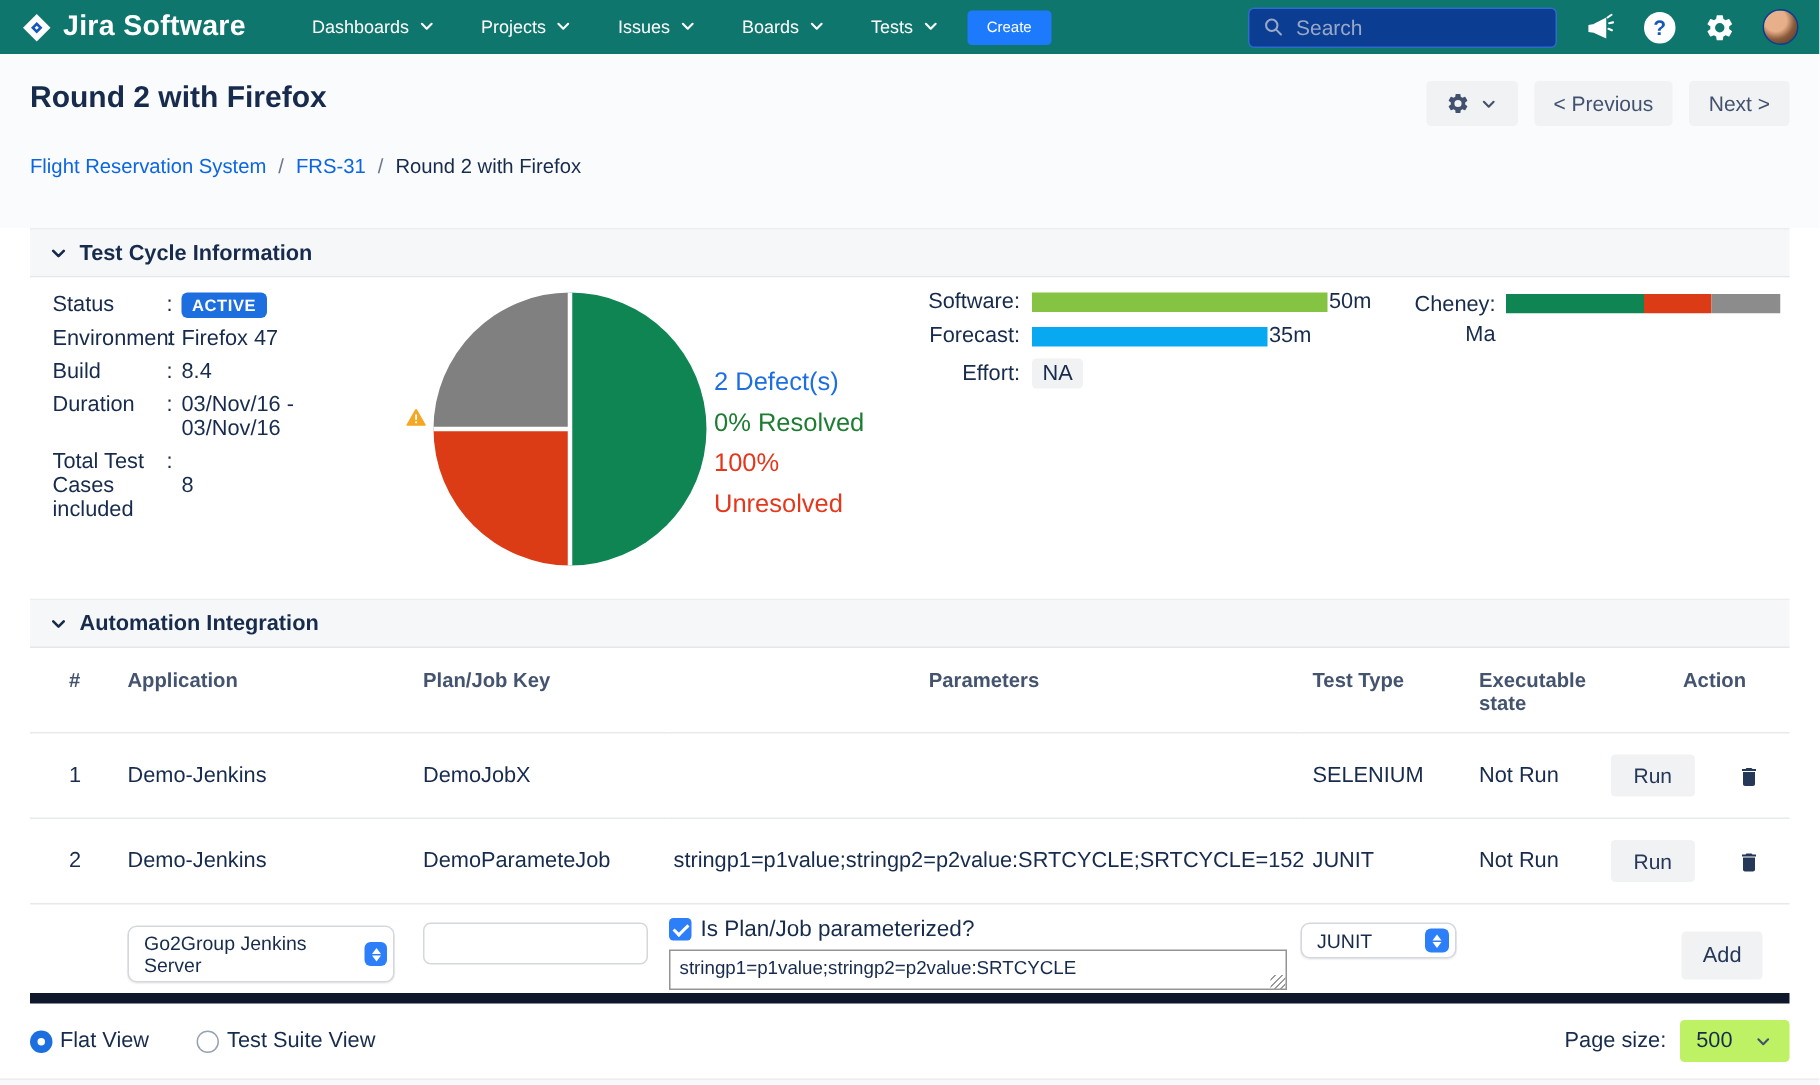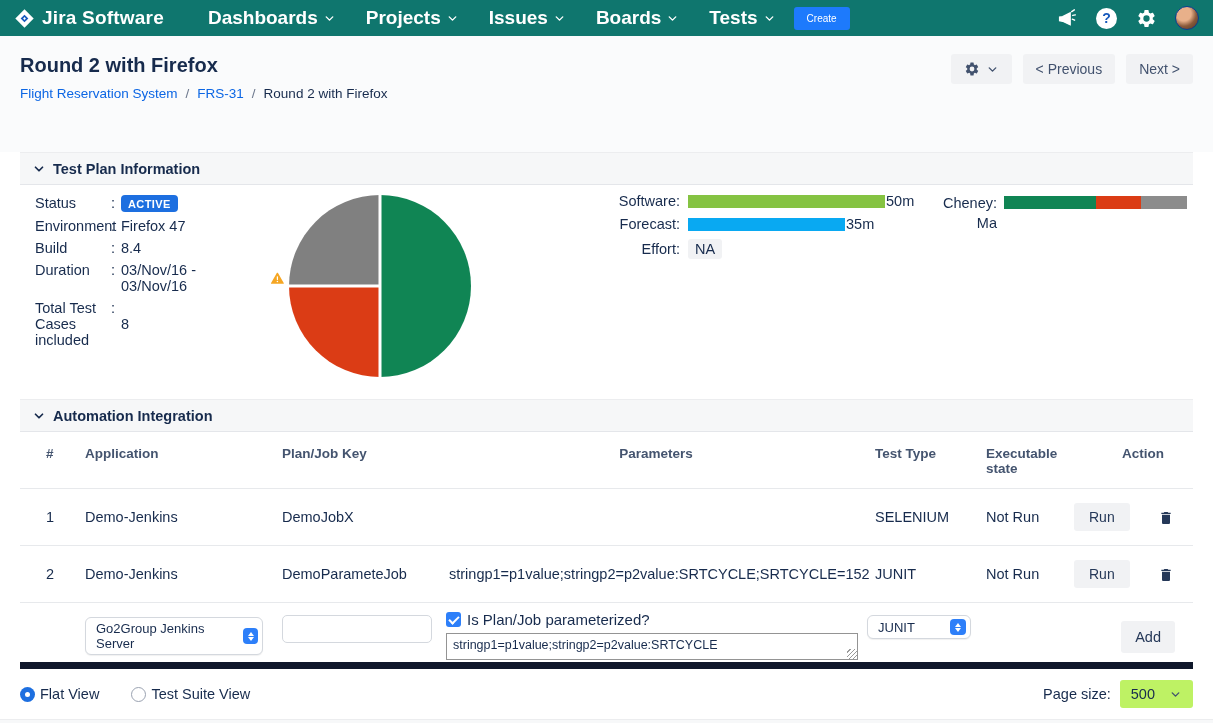--- a/index.html
+++ b/index.html
@@ -6,35 +6,35 @@
   html,body { width:1213px; height:723px; overflow:hidden; }
   body {
     font-family: "Liberation Sans", sans-serif;
     background:#ffffff; color:#172B4D; position:relative;
   }
   
   .topnav{ height:36px; background:#0f766e; display:flex; align-items:center; padding:17px 14px; }
   .brand{ display:flex; align-items:center; gap:7px; color:#fff; font-size:19px; font-weight:600; letter-spacing:.2px; }
   .brand svg{ display:block; }
   .nav-menu{ display:flex; align-items:center; gap:30px; margin-left:44px; }
-  .nav-item{ display:flex; align-items:center; gap:5px; color:#fff; font-size:19px; font-weight:700; cursor:pointer; }
+  .nav-item{ display:flex; align-items:flex-start; gap:5px; color:#fff; font-size:12px; font-weight:400; cursor:pointer; }
   .chev{ width:13px; height:13px; }
   .create-btn{ margin-left:18px; background:#1D7AFC; color:#fff; font-size:10px; font-weight:500; border:none; border-radius:3px; padding:6px 13px; cursor:pointer; }
   .nav-right{ margin-left:auto; display:flex; align-items:center; gap:18px; }
   .nav-search{ display:flex; align-items:center; gap:8px; width:206px; height:27px; background:#0B3D93; border:1.5px solid #2E6BCB; border-radius:4px; padding:0 9px; }
   .nav-search input{ background:transparent; border:none; outline:none; color:#CFE0FF; font-size:14px; width:150px; font-family:"Liberation Sans",sans-serif; }
   .nav-search input::placeholder{ color:#97A8C8; }
   .nav-ic{ width:22px; height:22px; color:#fff; display:flex; align-items:center; justify-content:center; cursor:pointer; }
   .help-circle{ width:21px; height:21px; border-radius:50%; background:#fff; color:#1558BC; font-weight:700; font-size:14px; display:flex; align-items:center; justify-content:center; }
   .avatar{ width:24px; height:24px; border-radius:50%; background:radial-gradient(circle at 35% 30%, #E8B08A 0 35%, #8A5A3B 60%, #4A3323 100%); border:1px solid #0B3D93; cursor:pointer; }
   
   .page-header{ background:#FAFBFC; padding:18px 20px 0 20px; height:116px; }
   .ph-row{ display:flex; align-items:flex-start; }
   .page-title{ font-size:20px; font-weight:700; color:#172B4D; }
-  .breadcrumb{ margin-top:9px; font-size:13.5px; display:flex; align-items:center; gap:8px; }
+  .breadcrumb{ margin-top:26px; font-size:13.5px; display:flex; align-items:center; gap:8px; }
   .breadcrumb a{ color:#0C66E4; text-decoration:none; cursor:pointer; }
   .crumb-sep{ color:#6B778C; }
   .crumb-current{ color:#172B4D; }
   .ph-actions{ margin-left:auto; display:flex; gap:11px; }
   .btn{ background:#F1F2F4; border:none; border-radius:3px; color:#42526E; font-size:14px; font-weight:500; padding:7px 13px; cursor:pointer; display:flex; align-items:center; gap:6px; font-family:"Liberation Sans",sans-serif; }
   
   .section-strip{ margin:0 20px; background:#F6F7F8; border-top:1px solid #ECEDEF; border-bottom:1px solid #E4E6EA; height:33px; display:flex; align-items:center; gap:7px; padding:0 12px; }
   .section-strip .chev{ color:#172B4D; width:14px; height:14px; }
   .section-title{ font-size:14.5px; font-weight:700; color:#172B4D; }
   
@@ -140,20 +140,27 @@
     </span>
     <span class="nav-item">
       <span>Tests</span>
       <svg class="chev" viewBox="0 0 24 24">
           <path d="M6 9l6 6 6-6" fill="none" stroke="currentColor" stroke-width="2.6" stroke-linecap="round" stroke-linejoin="round"></path>
         </svg>
     </span>
   </div>
   <button class="create-btn">Create</button>
   <div class="nav-right">
+    <div class="nav-search">
+      <svg width="14" height="14" viewBox="0 0 24 24">
+          <circle cx="10" cy="10" r="6.5" fill="none" stroke="#97A8C8" stroke-width="2.4"></circle>
+          <path d="M15 15l5.5 5.5" stroke="#97A8C8" stroke-width="2.4" stroke-linecap="round"></path>
+        </svg>
+      <input type="text" placeholder="Search" style="">
+    </div>
     <span class="nav-ic">
       <svg width="21" height="21" viewBox="0 0 24 24" fill="#fff">
           <path d="M3 10.5v4l3.5.6L15 19V5.5L6.5 9.9 3 10.5zM16.8 4.2l3-2.1M18 8.5l3-.6M17.5 12.8l2.6 1.1" stroke="#fff" stroke-width="1.6" stroke-linecap="round"></path>
           <path d="M3 10.5 6.5 10 15 5.5V19l-8.5-4-3.5-.5z"></path>
         </svg>
     </span>
     <span class="help-circle">?</span>
     <span class="nav-ic">
       <svg width="21" height="21" viewBox="0 0 24 24" fill="#fff">
           <path d="M19.14 12.94c.04-.3.06-.61.06-.94 0-.32-.02-.64-.07-.94l2.03-1.58a.5.5 0 0 0 .12-.61l-1.92-3.32a.5.5 0 0 0-.59-.22l-2.39.96c-.5-.38-1.03-.7-1.62-.94l-.36-2.54a.48.48 0 0 0-.48-.41h-3.84a.47.47 0 0 0-.47.41L9.25 5.35c-.59.24-1.13.57-1.62.94l-2.39-.96a.5.5 0 0 0-.59.22L2.74 8.87a.5.5 0 0 0 .12.61l2.03 1.58c-.05.3-.09.63-.09.94s.02.64.07.94l-2.03 1.58a.5.5 0 0 0-.12.61l1.92 3.32c.12.22.37.29.59.22l2.39-.96c.5.38 1.03.7 1.62.94l.36 2.54c.05.24.24.41.48.41h3.84c.24 0 .44-.17.47-.41l.36-2.54c.59-.24 1.13-.56 1.62-.94l2.39.96c.22.08.47 0 .59-.22l1.92-3.32a.5.5 0 0 0-.12-.61l-2.01-1.58zM12 15.6A3.6 3.6 0 1 1 12 8.4a3.6 3.6 0 0 1 0 7.2z"></path>
@@ -187,21 +194,21 @@
       <button class="btn">&lt; Previous</button>
       <button class="btn">Next &gt;</button>
     </div>
   </div>
 </div>
 
 <div class="section-strip">
   <svg class="chev" viewBox="0 0 24 24">
       <path d="M6 9l6 6 6-6" fill="none" stroke="currentColor" stroke-width="3" stroke-linecap="round" stroke-linejoin="round"></path>
     </svg>
-  <span class="section-title">Test Plan Information</span>
+  <span class="section-title">Test Cycle Information</span>
 </div>
 
 <div class="tc-wrap">
   <div class="info-grid">
     <span>Status</span>
     <span>:</span>
     <span class="val">
         <span class="badge-active">ACTIVE</span>
       </span>
 
@@ -227,20 +234,25 @@
     <span>Total Test Cases included</span>
     <span>:</span>
     <span class="val">8</span>
   </div>
 
   <div class="pie" style="background: conic-gradient(rgb(16, 133, 84) 0%, rgb(16, 133, 84) 50%, rgb(219, 60, 21) 50%, rgb(219, 60, 21) 75%, rgb(128, 128, 128) 75%, rgb(128, 128, 128) 100%);">
     <span class="pie-gap-v"></span>
     <span class="pie-gap-h"></span>
   </div>
 
+  <div class="defect-block">
+    <div class="defect-count">2 Defect(s)</div>
+    <div class="defect-resolved">0% Resolved</div>
+    <div class="defect-unresolved">100% Unresolved</div>
+  </div>
 
   <div class="progress-block">
     <span class="plabel">Software:</span>
     <span class="bar-row">
       <span class="hbar" style="background: rgb(133, 195, 66); width: 197px;"></span>
       <span class="bar-val">50m</span>
     </span>
     <span class="plabel">Forecast:</span>
     <span class="bar-row">
       <span class="hbar" style="background: rgb(9, 169, 242); width: 157px;"></span>

